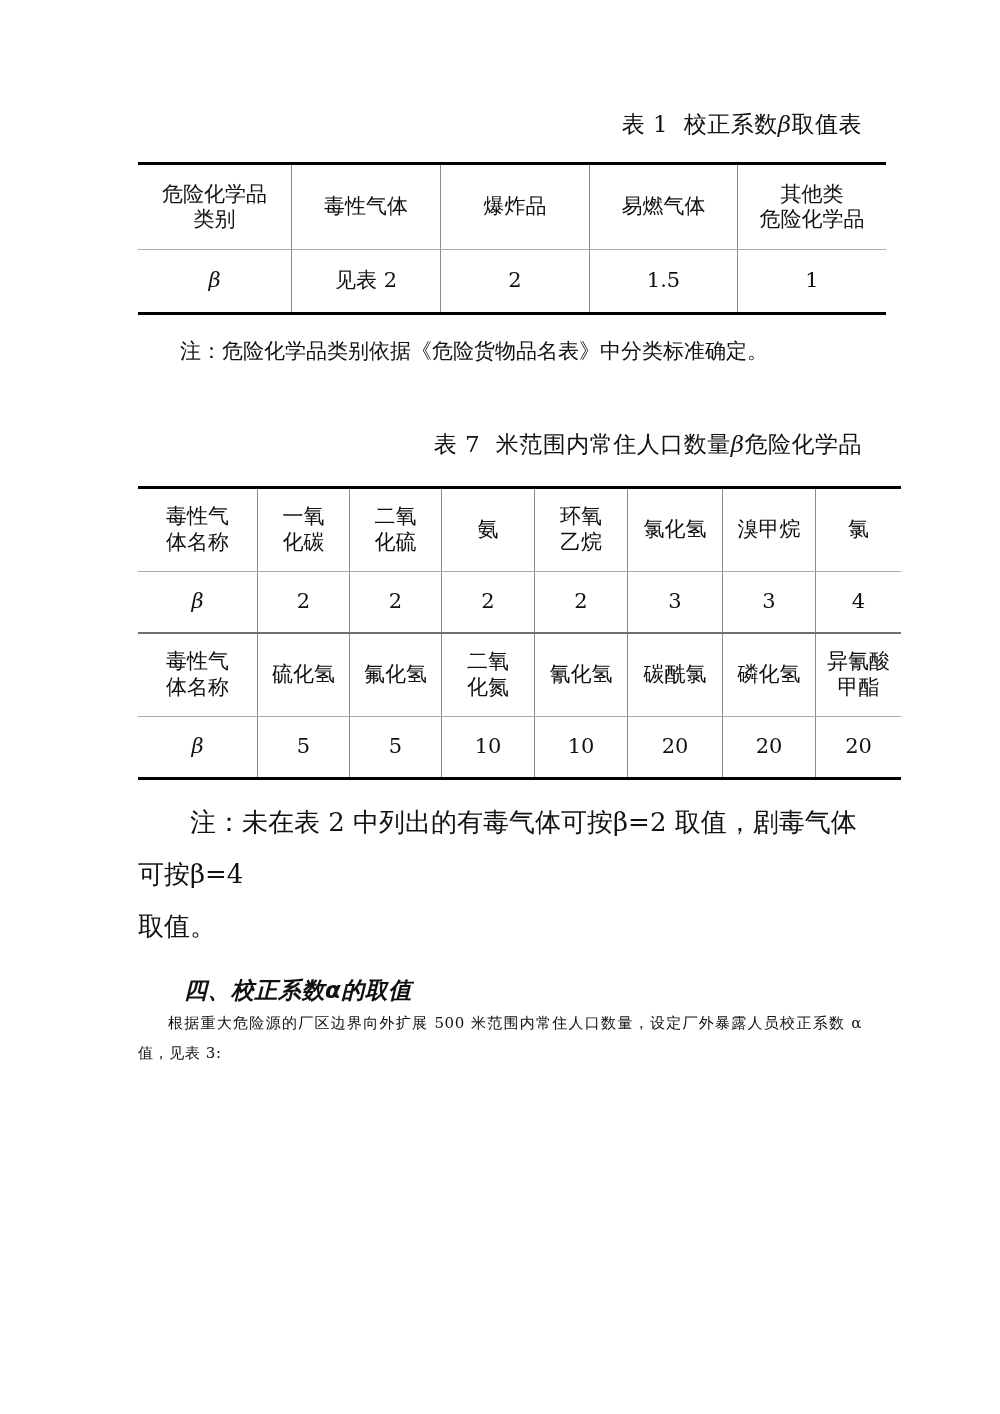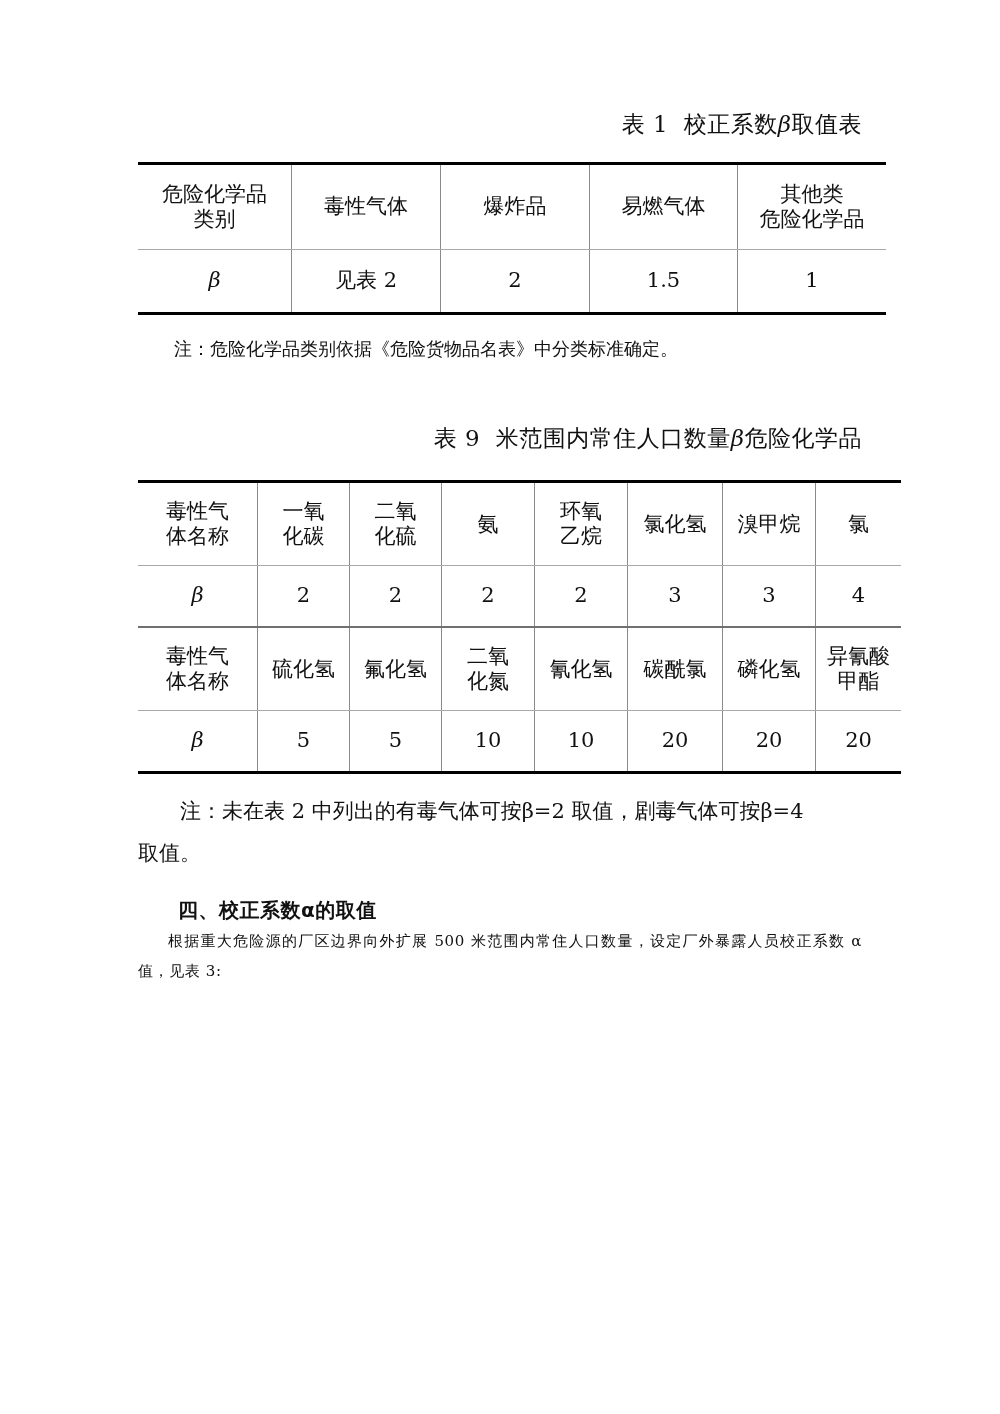--- a/index.html
+++ b/index.html
@@ -72,40 +72,41 @@
   #table1 .val-cell { height: 54px; }
 
   
   #table2 .hdr-cell { height: 74px; }
   #table2 .val-cell { height: 52px; }
 
   .cell-2line { line-height: 1.2; }
 
   
   .note {
-    font-size: 18px;
+    font-size: 21px;
     line-height: 1.75;
     text-indent: 2em;
     font-family: "DejaVu Serif", "Liberation Serif", serif;
   }
   .note-wide {
-    font-size: 21px;
+    font-size: 26px;
     line-height: 2.0;
     font-family: "DejaVu Serif", "Liberation Serif", serif;
   }
   .note-wide .first-line { text-indent: 2em; display: block; }
 
   
   .section-heading {
     font-family: "DejaVu Sans", "Liberation Sans", sans-serif;
     font-weight: bold;
-    font-size: 20px;
+    font-size: 23px;
     text-indent: 2em;
     letter-spacing: 0.5px;
     line-height: 1.6;
+    font-style: italic;
   }
   .body-para {
     font-size: 15px;
     line-height: 2.0;
     text-indent: 2em;
     letter-spacing: 0.6px;
     text-align: justify;
     font-family: "DejaVu Serif", "Liberation Serif", serif;
   }
 
@@ -155,21 +156,21 @@
     </tbody>
   </table>
 
   <div class="sp-c"></div>
 
   <div class="note">注：危险化学品类别依据《危险货物品名表》中分类标准确定。</div>
 
   <div class="sp-d"></div>
 
   <div class="table-caption">
-    <span>表 9</span>&nbsp;&nbsp;<span>米范围内常住人口数量</span><span class="beta-italic">β</span><span>危险化学品</span>
+    <span>表 7</span>&nbsp;&nbsp;<span>米范围内常住人口数量</span><span class="beta-italic">β</span><span>危险化学品</span>
   </div>
 
   <div class="sp-e"></div>
 
   <table class="doc-table" id="table2">
     <tbody>
       <tr class="top-rule">
         <td class="hdr-cell" style="width:115px">
           <div class="cell-2line">毒性气</div>
           <div class="cell-2line">体名称</div>

